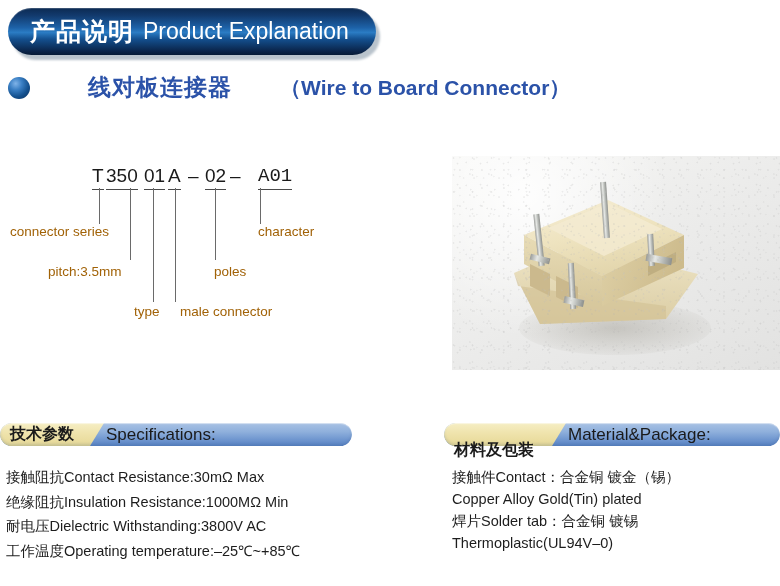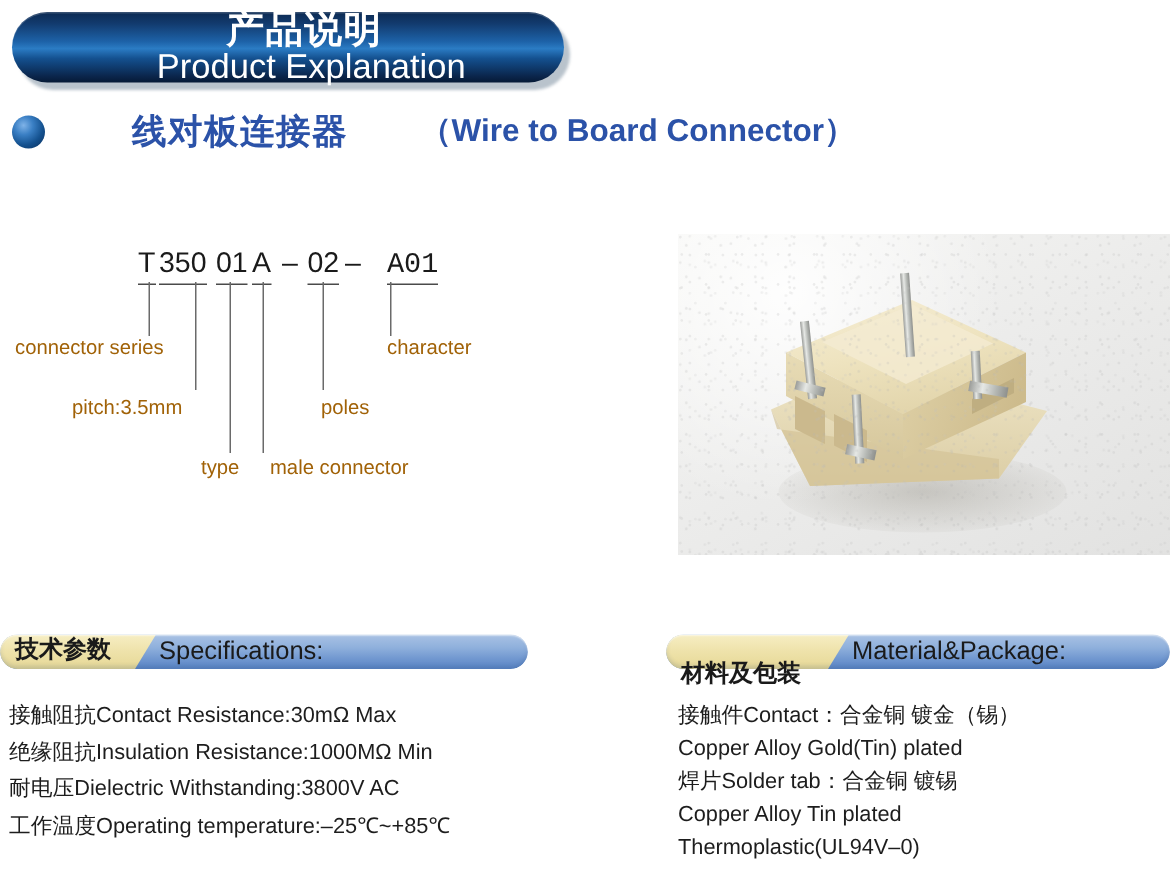--- a/index.html
+++ b/index.html
@@ -46,21 +46,20 @@
         #1d62a8 42%,
         #2b7cc4 52%,
         #14508f 66%,
         #0a2449 92%,
         #061a36 100%);
     box-shadow: inset 0 1px 0 rgba(255,255,255,0.18);
     display: flex;
     align-items: center;
     padding-left: 22px;
     box-sizing: border-box;
-    flex-direction: column;
   }
   .banner-cn {
     color: #ffffff;
     font-size: 25px;
     font-weight: bold;
     letter-spacing: 1px;
     line-height: 1;
   }
   .banner-en {
     color: #ffffff;
@@ -374,15 +373,14 @@
   <div class="bar-yellow" style="width:122px;"></div>
   <div class="bar-shadow"></div>
 </div>
 <span class="sect-cn" style="left:454px; top:450px;">材料及包装</span>
 <span class="sect-en" style="left:568px; top:434px;">Material&amp;Package:</span>
 
 <div class="txt-list mat-list" style="left:452px; top:470px;" id="mat-list">
     <div>接触件Contact：合金铜 镀金（锡）</div>
     <div>Copper Alloy Gold(Tin) plated</div>
     <div>焊片Solder tab：合金铜 镀锡</div>
-    <div>Copper Alloy Tin plated</div>
     <div>Thermoplastic(UL94V–0)</div>
   </div>
 
 </body></html>

